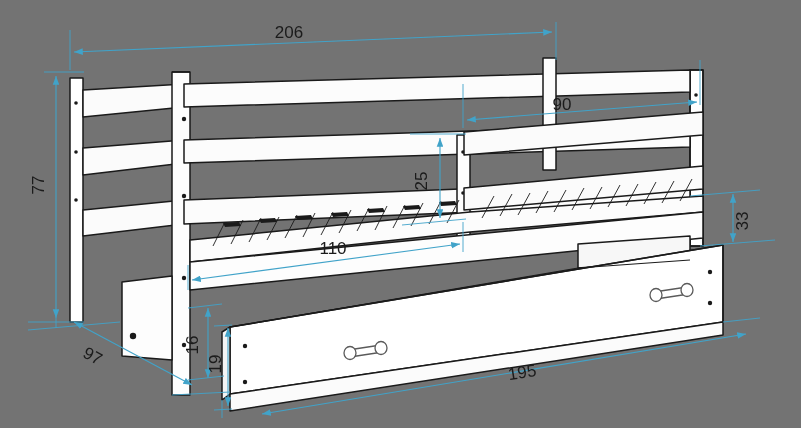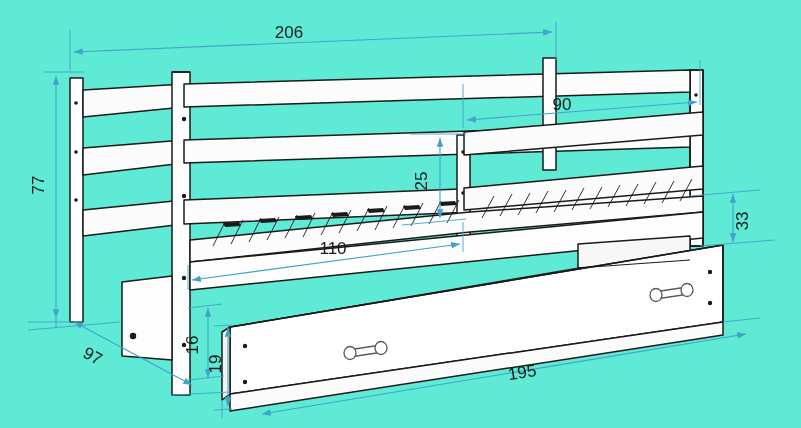--- a/index.html
+++ b/index.html
@@ -1,17 +1,17 @@
 <!DOCTYPE html>
 <html><head>
 <meta charset="utf-8">
 <style>
   html,body{margin:0;padding:0;background:#ffffff;}
   body{width:801px;height:428px;overflow:hidden;font-family:"Liberation Sans",sans-serif;}
-  #stage{position:relative;width:801px;height:428px;background:#5eead4;}
+  #stage{position:relative;width:801px;height:428px;background:#737373;}
   #stage svg{position:absolute;left:0;top:0;}
   .dimtext{font-family:"Liberation Sans",sans-serif;font-size:17px;fill:#1b1b1b;}
 </style>
 </head>
 <body>
 
 <div id="stage">
 
 <svg width="801" height="428" viewBox="0 0 801 428" xmlns="http://www.w3.org/2000/svg">
 

